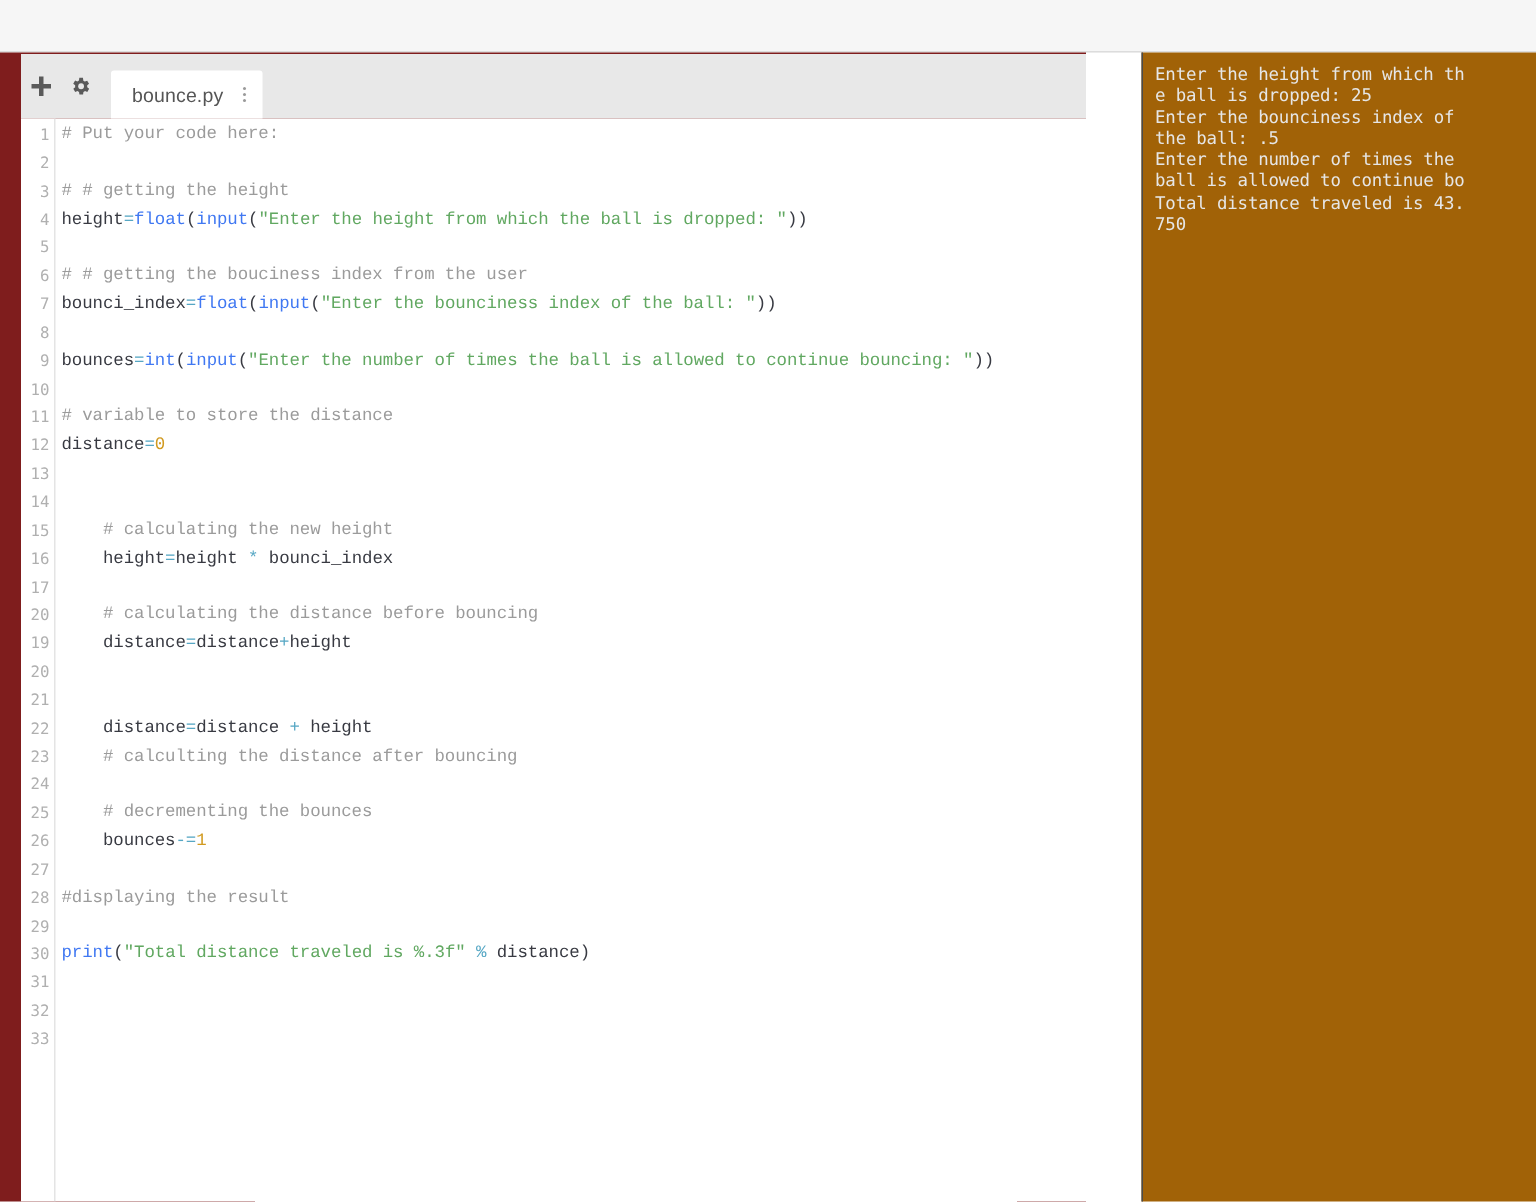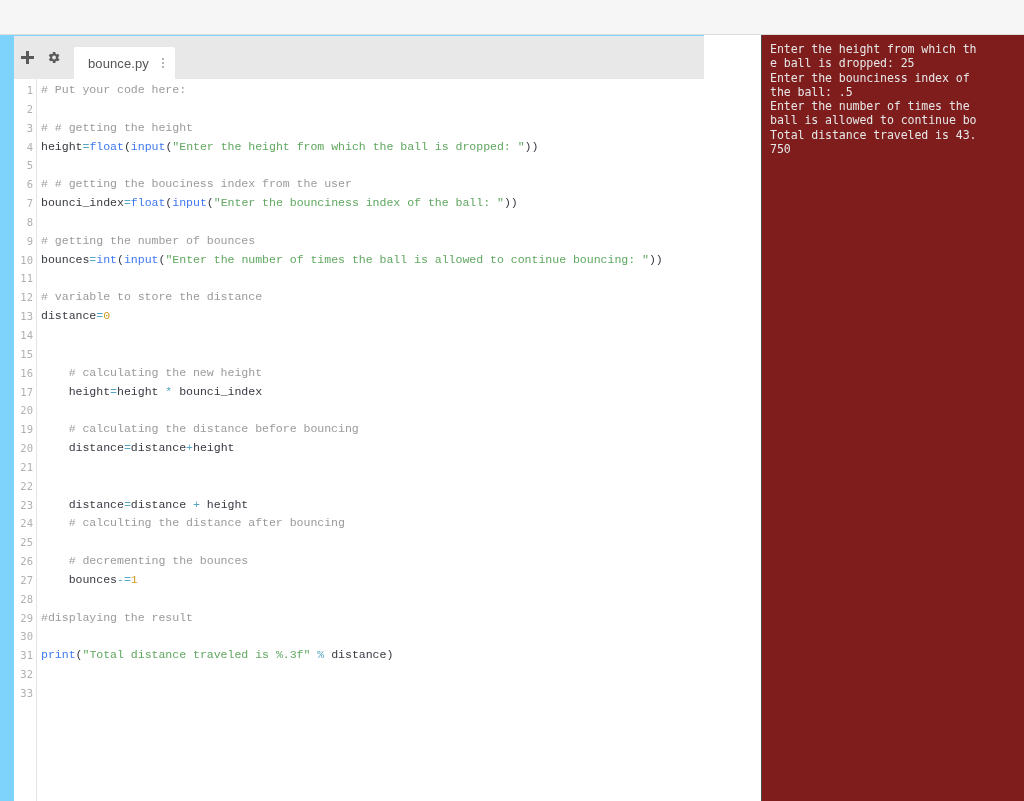--- a/index.html
+++ b/index.html
@@ -34,22 +34,23 @@
     box-sizing: border-box;
   }
 
   
   .editor-pane {
     position: absolute;
     left: 0;
     top: 35px;
     width: 704px;
     height: 766px;
-    background: #7dd3fc;
+    background: #7f1d1d;
     overflow: hidden;
+    padding-left: 20px;
   }
 
   
   .tab-bar {
     position: absolute;
     left: 14px;
     top: 1px;
     width: 747px;
     height: 43px;
     background: #e8e8e8;
@@ -158,21 +159,21 @@
   .t-op   { color: #56a7c4; }
   .t-pln  { color: #383a42; }
 
   
   .terminal-pane {
     position: absolute;
     left: 761px;
     top: 35px;
     width: 263px;
     height: 766px;
-    background: #7f1d1d;
+    background: #a16207;
     border-left: 1px solid #4a4a4a;
     box-sizing: border-box;
     padding: 7px 0 0 8px;
     overflow: hidden;
   }
   .term-line {
     font-family: "DejaVu Sans Mono", monospace;
     font-size: 11.6px;
     line-height: 14.3px;
     color: #e6e6e6;
@@ -258,21 +259,20 @@
         </div>
       <div class="code-lines">
           <div class="cl"><span class="t-com"># Put your code here:</span></div>
           <div class="cl">&nbsp;</div>
           <div class="cl"><span class="t-com"># # getting the height</span></div>
           <div class="cl"><span class="t-pln">height</span><span class="t-op">=</span><span class="t-fn">float</span><span class="t-pln">(</span><span class="t-fn">input</span><span class="t-pln">(</span><span class="t-str">"Enter the height from which the ball is dropped: "</span><span class="t-pln">))</span></div>
           <div class="cl">&nbsp;</div>
           <div class="cl"><span class="t-com"># # getting the bouciness index from the user</span></div>
           <div class="cl"><span class="t-pln">bounci_index</span><span class="t-op">=</span><span class="t-fn">float</span><span class="t-pln">(</span><span class="t-fn">input</span><span class="t-pln">(</span><span class="t-str">"Enter the bounciness index of the ball: "</span><span class="t-pln">))</span></div>
           <div class="cl">&nbsp;</div>
-          <div class="cl"><span class="t-com"># getting the number of bounces</span></div>
           <div class="cl"><span class="t-pln">bounces</span><span class="t-op">=</span><span class="t-fn">int</span><span class="t-pln">(</span><span class="t-fn">input</span><span class="t-pln">(</span><span class="t-str">"Enter the number of times the ball is allowed to continue bouncing: "</span><span class="t-pln">))</span></div>
           <div class="cl">&nbsp;</div>
           <div class="cl"><span class="t-com"># variable to store the distance</span></div>
           <div class="cl"><span class="t-pln">distance</span><span class="t-op">=</span><span class="t-num">0</span></div>
           <div class="cl">&nbsp;</div>
           <div class="cl">&nbsp;</div>
           <div class="cl"><span class="t-com">    # calculating the new height</span></div>
           <div class="cl"><span class="t-pln">    height</span><span class="t-op">=</span><span class="t-pln">height </span><span class="t-op">*</span><span class="t-pln"> bounci_index</span></div>
           <div class="cl">&nbsp;</div>
           <div class="cl"><span class="t-com">    # calculating the distance before bouncing</span></div>

